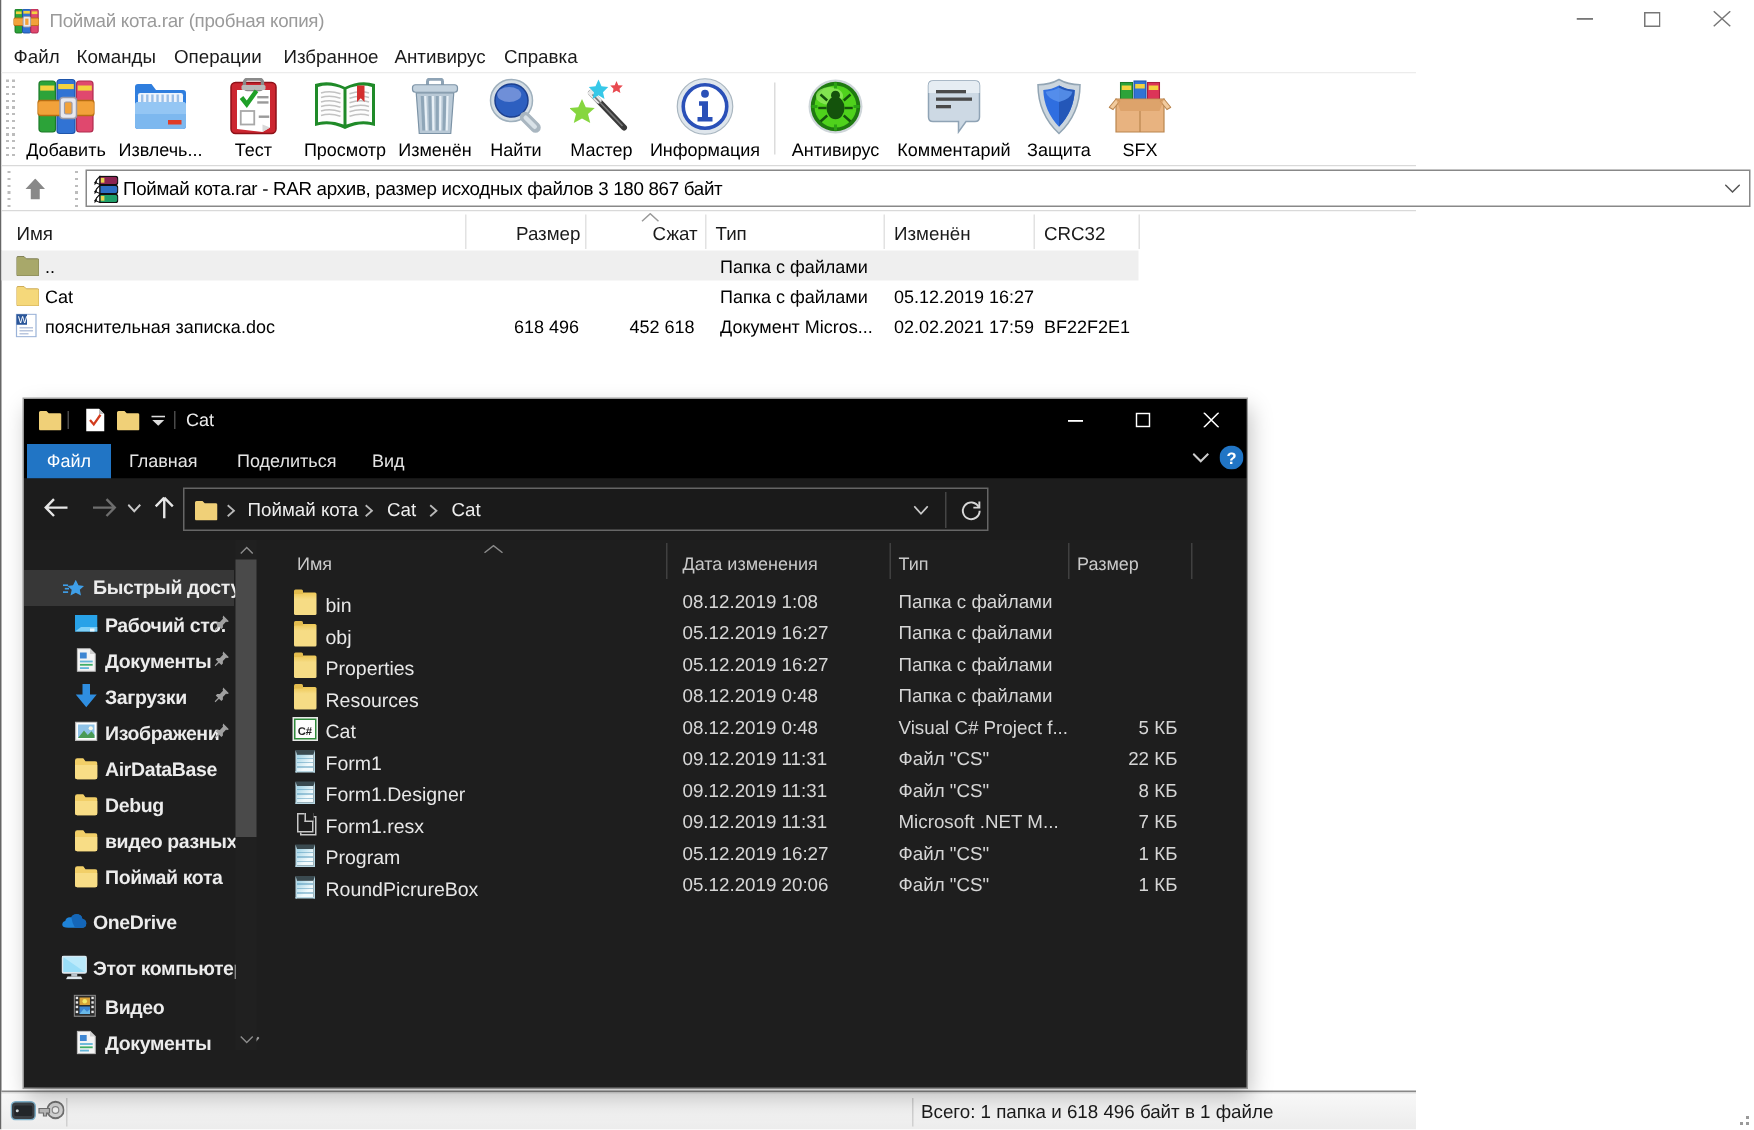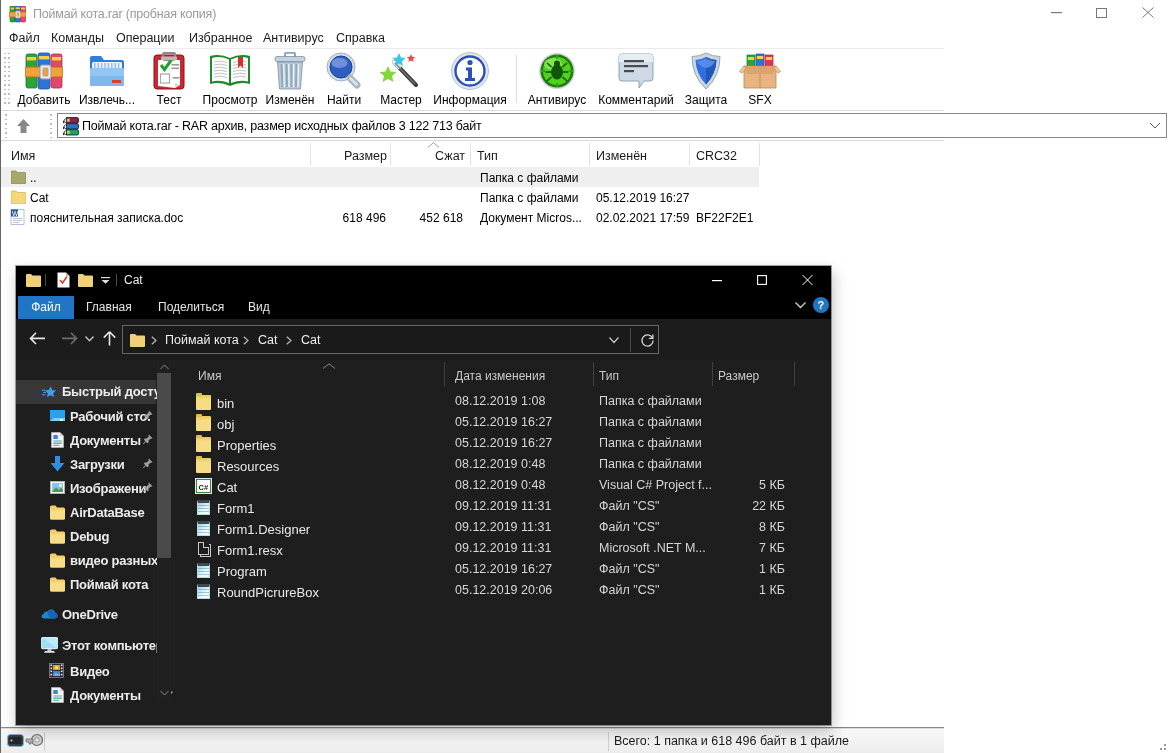--- a/index.html
+++ b/index.html
@@ -311,21 +311,21 @@
     <div style="position:absolute;left:515px;top:6px;width:1px;height:48px;background:#dcdcdc"></div>
   </div>
 
   <div id="wr-addr">
     <div class="grip" style="left:4px;top:3px;height:24px"></div>
     <svg class="abs" style="left:15px;top:8px" width="15" height="14" viewBox="0 0 15 14">
         <path d="M7.5 0 L14 7 H10.5 V14 H4.5 V7 H1 Z" fill="#888"></path>
       </svg>
     <div class="grip" style="left:49px;top:3px;height:24px"></div>
     <div id="wr-combo">
-      <span class="txt">Поймай кота.rar - RAR архив, размер исходных файлов 3 122 713 байт</span>
+      <span class="txt">Поймай кота.rar - RAR архив, размер исходных файлов 3 180 867 байт</span>
       <svg class="abs" style="left:3px;top:3px" width="18" height="19" viewBox="0 0 18 19">
         <path d="M4 2 L2 4.5 L2 6.5 L4 4.5 Z" fill="#111"></path>
         <path d="M4 8 L2 10.5 L2 12.5 L4 10.5 Z" fill="#111"></path>
         <path d="M4 14 L2 16.5 L2 18.5 L4 16.5 Z" fill="#111"></path>
         <path d="M5.5 0.6 H16 Q17.5 0.6 17.5 2.2 V4.5 Q17.5 6 16 6 H5.5 Z" fill="#8c2452" stroke="#111" stroke-width="0.8"></path>
         <path d="M5.5 6.6 H16 Q17.5 6.6 17.5 8.2 V10.5 Q17.5 12 16 12 H5.5 Z" fill="#2d6fc4" stroke="#111" stroke-width="0.8"></path>
         <path d="M5.5 12.6 H16 Q17.5 12.6 17.5 14.2 V16.5 Q17.5 18 16 18 H5.5 Z" fill="#1fa06a" stroke="#111" stroke-width="0.8"></path>
         <path d="M5.5 0.6 L3.2 3.2 L3.2 5 L5.5 6 Z" fill="#fff" stroke="#111" stroke-width="0.7"></path>
         <path d="M5.5 6.6 L3.2 9.2 L3.2 11 L5.5 12 Z" fill="#fff" stroke="#111" stroke-width="0.7"></path>
         <path d="M5.5 12.6 L3.2 15.2 L3.2 17 L5.5 18 Z" fill="#fff" stroke="#111" stroke-width="0.7"></path>

